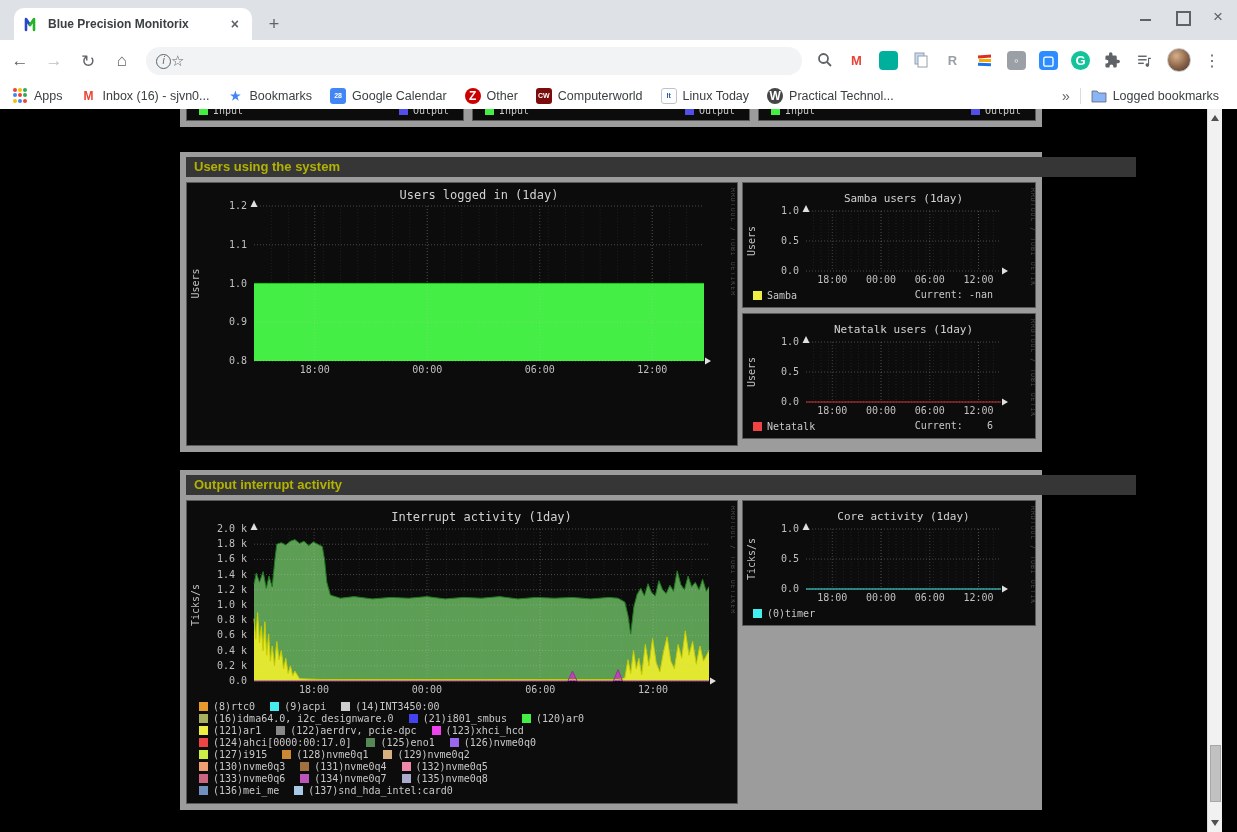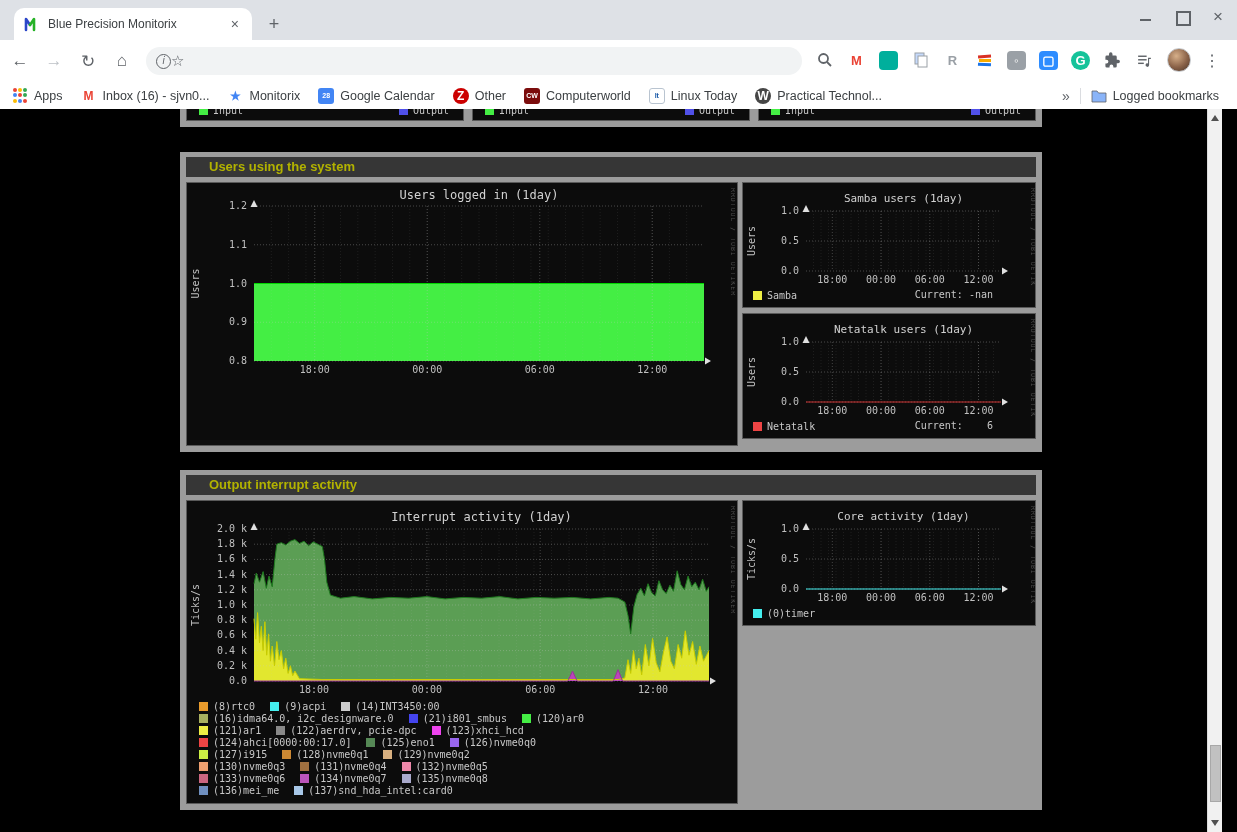--- a/index.html
+++ b/index.html
@@ -4,21 +4,21 @@
 <title>Blue Precision Monitorix</title>
 <style>
   * { box-sizing: border-box; margin: 0; padding: 0; }
   html,body { width:1237px; height:832px; overflow:hidden; background:#000;
               font-family:"Liberation Sans", sans-serif; }
   .browser { position:relative; width:1237px; height:832px; }
 
   
   .titlebar { position:absolute; left:0; top:0; width:100%; height:40px; background:#DEE1E6; }
   .tab { position:absolute; left:14px; top:8px; width:238px; height:32px; background:#FFFFFF;
-         border-radius:10px 10px 0 0; display:flex; align-items:center; padding:4px 10px; }
+         border-radius:10px 10px 0 0; display:flex; align-items:center; padding:4px 10px;font-weight:bold; }
   .tab-title { font-size:12px; color:#3C4043; flex:1; margin-left:8px; white-space:nowrap; overflow:hidden; }
   .tab-close { color:#5F6368; font-size:14px; cursor:default; padding:0 3px; }
   .newtab { position:absolute; left:262px; top:14px; width:24px; height:22px; color:#5F6368;
             font-size:18px; text-align:center; line-height:20px; }
   .winbtns { position:absolute; right:12px; top:10px; display:flex; gap:22px; align-items:center; }
   .winbtn { color:#5F6368; width:14px; height:14px; position:relative; }
   .wb-min::after { content:""; position:absolute; left:1px; top:9px; width:11px; height:2px; background:#5F6368; }
   .wb-max::after { content:""; position:absolute; left:1px; top:1px; width:11px; height:11px; border:2px solid #5F6368; }
   .wb-close { font-size:17px; line-height:13px; text-align:center; color:#5F6368; }
 
@@ -51,22 +51,22 @@
   .bmicon { width:16px; height:16px; display:flex; align-items:center; justify-content:center;
             font-weight:bold; border-radius:3px; flex:none; }
   .bm-spacer { flex:1; }
   .bm-overflow { color:#5F6368; font-size:14px; margin-right:10px; }
   .bm-divider { width:1px; height:16px; background:#DADCE0; margin-right:10px; }
 
   
   .content { position:absolute; left:0; top:109px; width:1222px; height:723px; background:#000;
              overflow:hidden; }
   .gbox { position:absolute; background:#9C9C9C; }
-  .ghead { position:absolute; left:6px; top:5px; width:850px; height:20px; background:#363636;
-           color:#B2B200; font-weight:bold; font-size:13px; line-height:20px; padding-left:23px; }
+  .ghead { position:absolute; left:6px; top:5px; width:950px; height:20px; background:#363636;
+           color:#B2B200; font-weight:bold; font-size:13px; line-height:20px; padding-left:8px; }
   .gpanel { position:absolute; background:#0C0C0C; border:1px solid #5A5A5A; }
   .gpanel svg { display:block; }
   .gtitle { font:12px "DejaVu Sans Mono", monospace; fill:#D2D2D2; }
   .gtitle.small { font-size:11px; }
   .gtick  { font:10px "DejaVu Sans Mono", monospace; fill:#C0C0C0; }
   .gwm    { font:6.5px "DejaVu Sans Mono", monospace; fill:#4E4E4E; letter-spacing:1px; }
   .glegend { position:absolute; font:10px "DejaVu Sans Mono", monospace; color:#C8C8C8;
              white-space:pre; }
   .lrow { height:12px; line-height:11px; display:flex; align-items:center; }
   .sw { display:inline-block; width:9px; height:9px; margin-right:5px; flex:none; }
@@ -172,21 +172,21 @@
           <i style="width: 4px; height: 4px; border-radius: 50%; background: rgb(234, 67, 53);"></i>
         </div>
         <span>Apps</span>
       </div>
       <div class="bm">
         <div class="bmicon" style="color: rgb(234, 67, 53); font-size: 12px;">M</div>
         <span>Inbox (16) - sjvn0...</span>
       </div>
       <div class="bm">
         <div class="bmicon" style="color: rgb(66, 133, 244); font-size: 12px;">★</div>
-        <span>Monitorix</span>
+        <span>Bookmarks</span>
       </div>
       <div class="bm">
         <div class="bmicon" style="background: rgb(66, 133, 244); color: rgb(255, 255, 255); font-size: 7px;">28</div>
         <span>Google Calendar</span>
       </div>
       <div class="bm">
         <div class="bmicon" style="background: rgb(204, 0, 0); color: rgb(255, 255, 255); font-size: 12px; border-radius: 50%;">Z</div>
         <span>Other</span>
       </div>
       <div class="bm">

